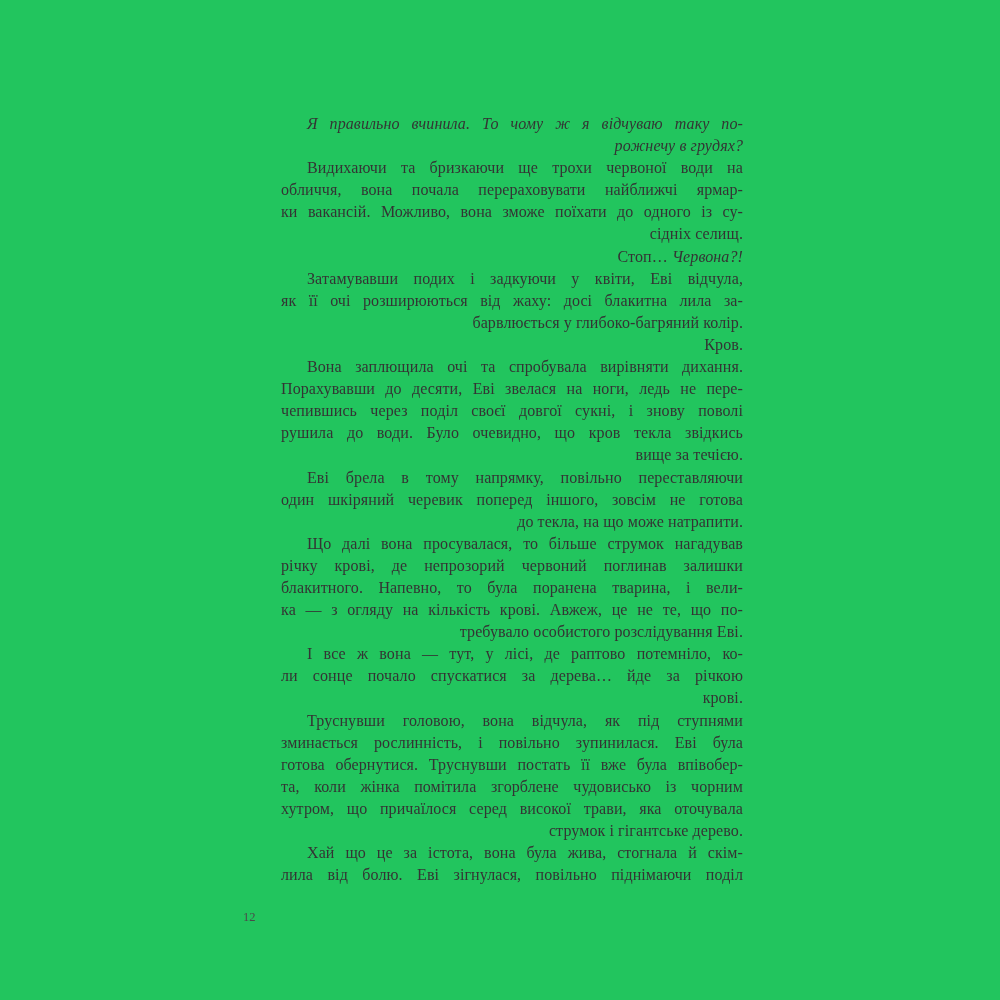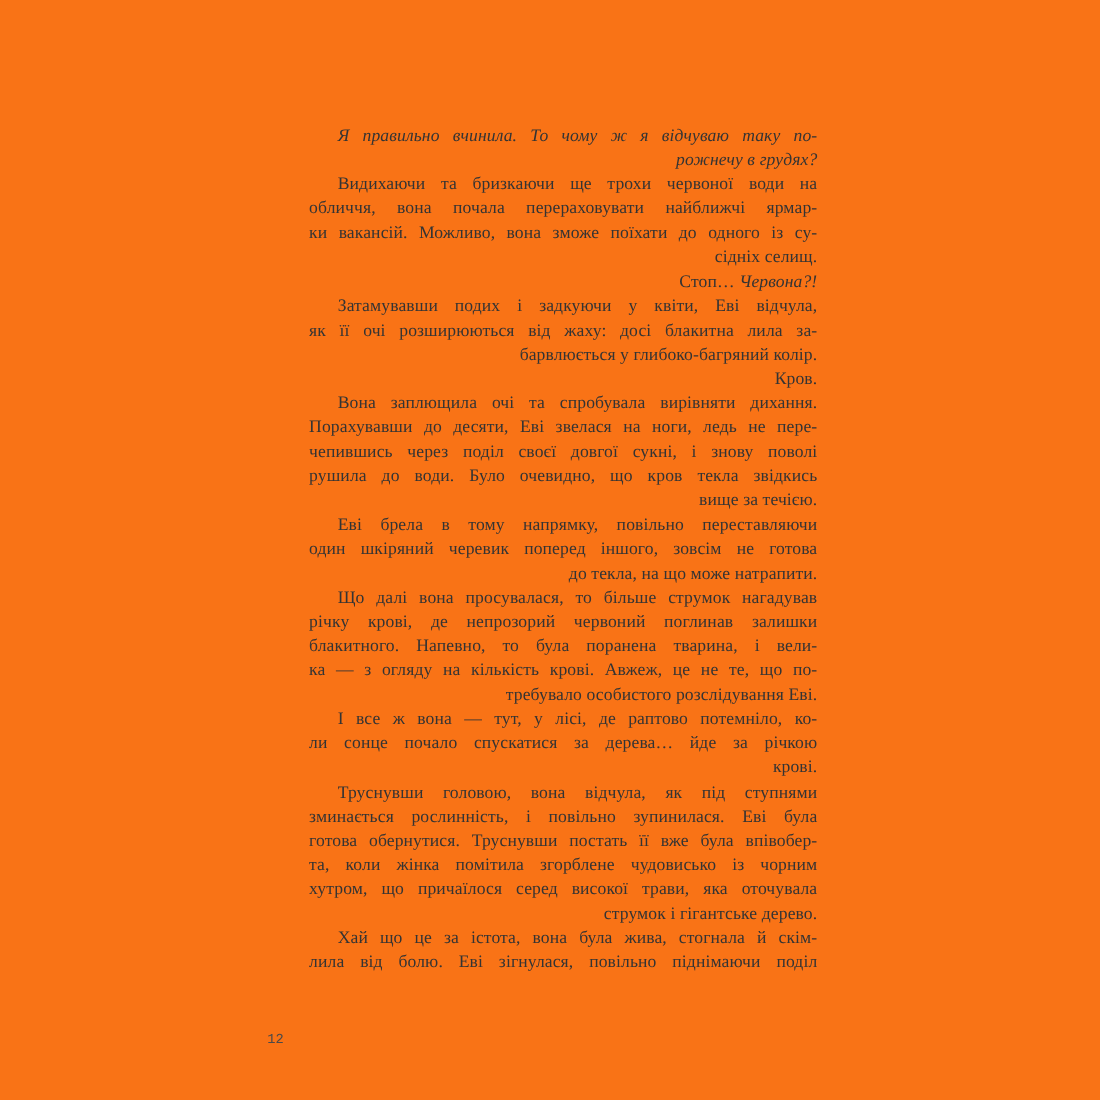--- a/index.html
+++ b/index.html
@@ -7,21 +7,21 @@
     padding: 0;
     width: 1000px;
     height: 1000px;
     background: #ffffff;
     overflow: hidden;
   }
   .book-page {
     position: relative;
     width: 1000px;
     height: 1000px;
-    background: #f97316;
+    background: #22c55e;
   }
   .text-block {
     position: absolute;
     left: 281px;
     top: 113px;
     width: 462px;
     font-family: "Liberation Serif", "DejaVu Serif", serif;
     font-size: 16px;
     line-height: 22.1px;
     color: #343434;
@@ -40,25 +40,24 @@
   .line.first {
     padding-left: 26px;
   }
   .line .it {
     font-style: italic;
   }
   .page-number {
     position: absolute;
     left: 243px;
     top: 910px;
-    font-family: Liberation Mono, monospace;
+    font-family: Liberation Serif, serif;
     font-size: 12.5px;
     line-height: 14px;
     color: #4a4a4a;
-    margin-top: 28px;
   }
 </style>
 </head>
 <body>
 
 <div class="book-page">
   <div class="text-block" id="text-block">
       <div class="line first just"><span class="it">Я правильно вчинила. То чому ж я відчуваю таку по-</span></div>
       <div class="line"><span class="it">рожнечу в грудях?</span></div>
       <div class="line first just"><span>Видихаючи та бризкаючи ще трохи червоної води на</span></div>

